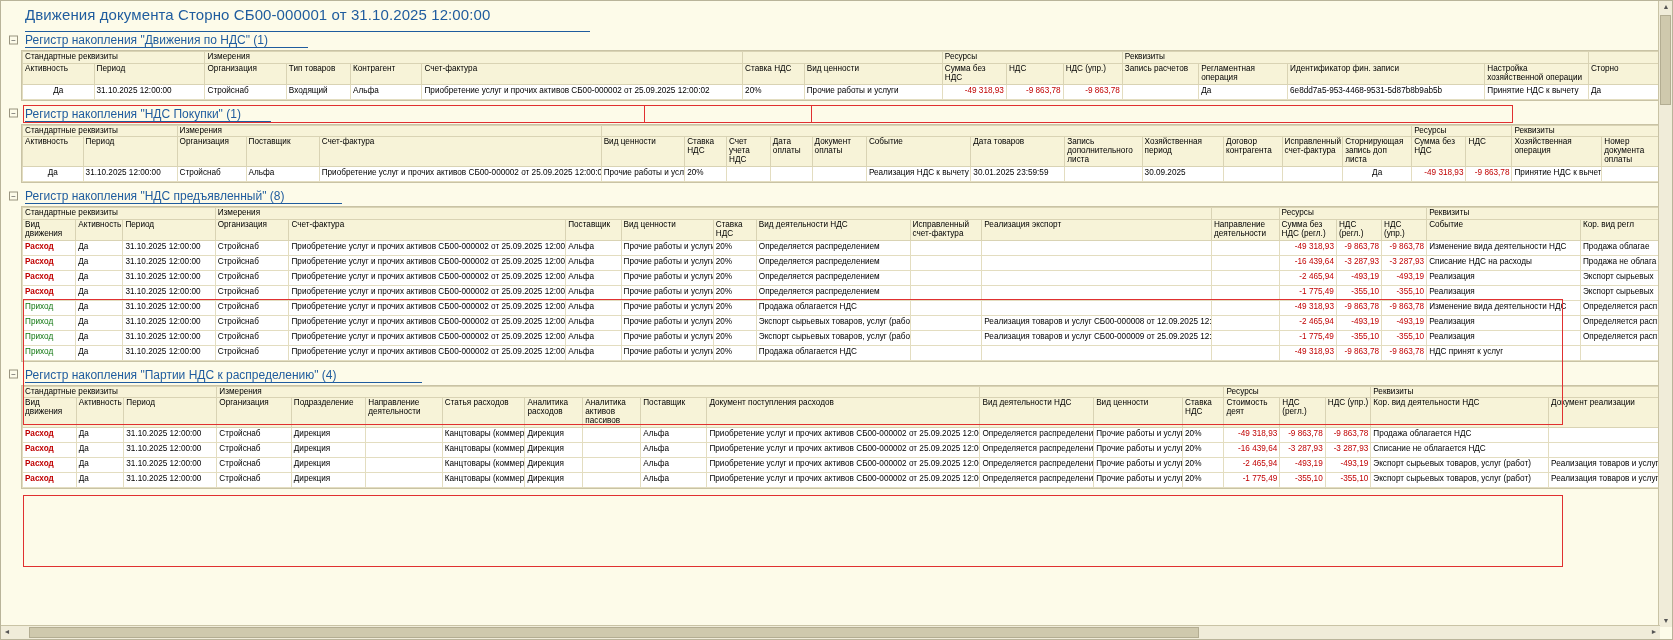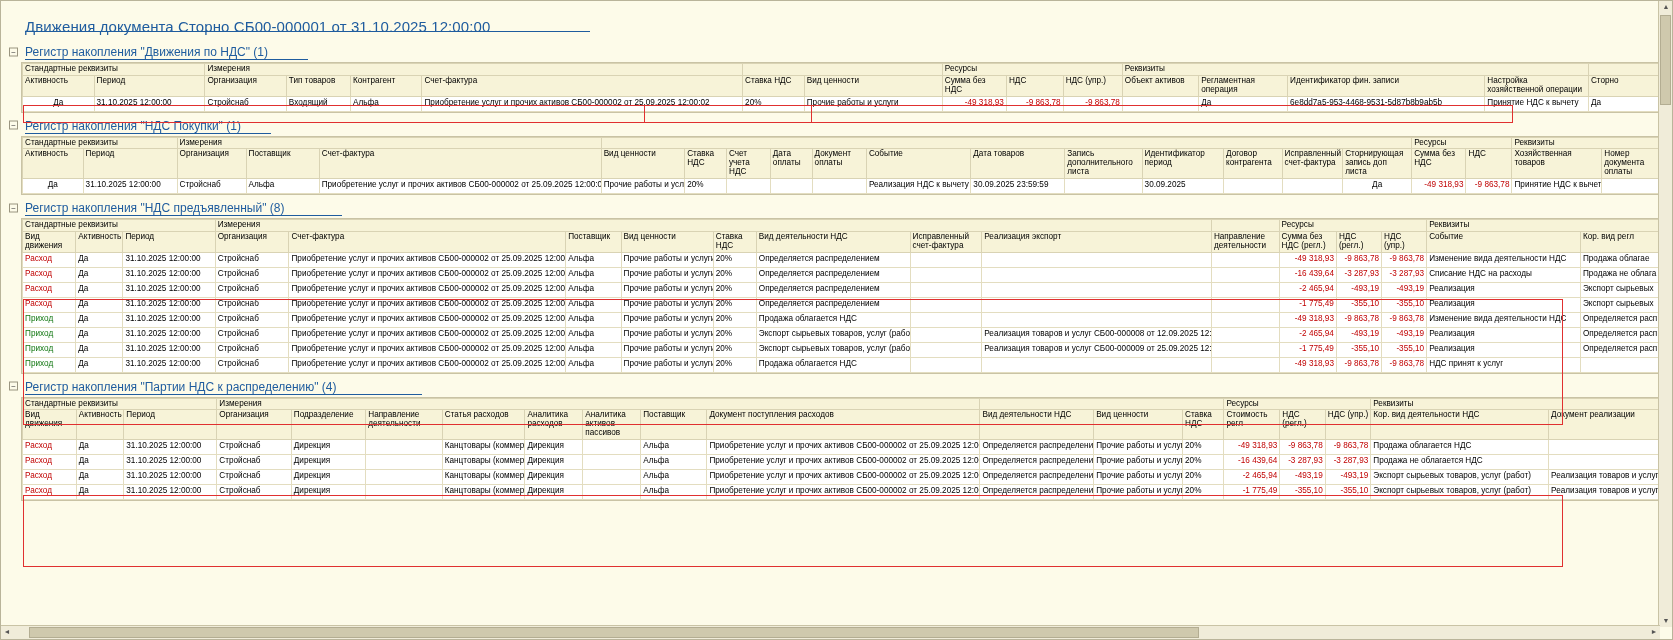--- a/index.html
+++ b/index.html
@@ -15,21 +15,21 @@
   .window {
     position:relative;
     width:1673px; height:640px;
     background:#fdfbe9;
     border:1px solid #b9b49a;
     overflow:hidden;
   }
   .title {
     color:#1f5c9e;
     font-size:15px;
-    padding:17px 0 6px 24px;
+    padding:5px 0 6px 24px;
     font-weight:normal;
     letter-spacing:0.1px;
   }
   .title-underline {
     position:absolute;
     left:24px; top:30px;
     width:565px; height:1px;
     background:#1f5c9e;
   }
   .section-head {
@@ -82,21 +82,21 @@
     vertical-align:top;
     padding:1px 2px;
     line-height:1.1;
     background:#fff;
     height:15px;
     white-space:nowrap;
     overflow:hidden;
   }
   td.num { text-align:right; }
   td.red, .red { color:#c00000; }
-  td.rashod { color:#c00000; }
+  td.rashod { color:#c00000;font-weight:bold; }
   td.prihod { color:#117711; }
   .hl {
     position:absolute;
     border:1.5px solid #e03030;
     pointer-events:none;
   }
   .scroll-v {
     position:absolute; right:0; top:0; width:14px; height:626px;
     background:#f0ecd9; border-left:1px solid #c9c3a5;
   }
@@ -161,21 +161,21 @@
           <th>Период</th>
           <th>Организация</th>
           <th>Тип товаров</th>
           <th>Контрагент</th>
           <th>Счет-фактура</th>
           <th>Ставка НДС</th>
           <th>Вид ценности</th>
           <th>Сумма без НДС</th>
           <th>НДС</th>
           <th>НДС (упр.)</th>
-          <th>Объект активов</th>
+          <th>Запись расчетов</th>
           <th>Регламентная операция</th>
           <th>Идентификатор фин. записи</th>
           <th>Настройка хозяйственной операции</th>
           <th>Сторно</th>
         </tr>
       </thead>
       <tbody>
         <tr>
           <td style="text-align:center">Да</td>
           <td>31.10.2025 12:00:00</td>
@@ -243,44 +243,44 @@
           <th>Поставщик</th>
           <th>Счет-фактура</th>
           <th>Вид ценности</th>
           <th>Ставка НДС</th>
           <th>Счет учета НДС</th>
           <th>Дата оплаты</th>
           <th>Документ оплаты</th>
           <th>Событие</th>
           <th>Дата товаров</th>
           <th>Запись дополнительного листа</th>
-          <th>Идентификатор период</th>
+          <th>Хозяйственная период</th>
           <th>Договор контрагента</th>
           <th>Исправленный счет-фактура</th>
           <th>Сторнирующая запись доп листа</th>
           <th>Сумма без НДС</th>
           <th>НДС</th>
-          <th>Хозяйственная товаров</th>
+          <th>Хозяйственная операция</th>
           <th>Номер документа оплаты</th>
         </tr>
       </thead>
       <tbody>
         <tr>
           <td style="text-align:center">Да</td>
           <td>31.10.2025 12:00:00</td>
           <td>Стройснаб</td>
           <td>Альфа</td>
           <td>Приобретение услуг и прочих активов СБ00-000002 от 25.09.2025 12:00:02</td>
           <td>Прочие работы и услуги</td>
           <td>20%</td>
           <td></td>
           <td></td>
           <td></td>
           <td>Реализация НДС к вычету</td>
-          <td>30.09.2025 23:59:59</td>
+          <td>30.01.2025 23:59:59</td>
           <td></td>
           <td>30.09.2025</td>
           <td></td>
           <td></td>
           <td style="text-align:center">Да</td>
           <td class="num red">-49 318,93</td>
           <td class="num red">-9 863,78</td>
           <td>Принятие НДС к вычету</td>
           <td></td>
         </tr>
@@ -543,21 +543,21 @@
           <th>Подразделение</th>
           <th>Направление деятельности</th>
           <th>Статья расходов</th>
           <th>Аналитика расходов</th>
           <th>Аналитика активов пассивов</th>
           <th>Поставщик</th>
           <th>Документ поступления расходов</th>
           <th>Вид деятельности НДС</th>
           <th>Вид ценности</th>
           <th>Ставка НДС</th>
-          <th>Стоимость регл</th>
+          <th>Стоимость деят</th>
           <th>НДС (регл.)</th>
           <th>НДС (упр.)</th>
           <th>Кор. вид деятельности НДС</th>
           <th>Документ реализации</th>
         </tr>
       </thead>
       <tbody>
           <tr>
             <td class="rashod">Расход</td>
             <td>Да</td>
@@ -590,21 +590,21 @@
             <td>Дирекция</td>
             <td></td>
             <td>Альфа</td>
             <td>Приобретение услуг и прочих активов СБ00-000002 от 25.09.2025 12:00:02</td>
             <td>Определяется распределением</td>
             <td>Прочие работы и услуги</td>
             <td>20%</td>
             <td class="num red">-16 439,64</td>
             <td class="num red">-3 287,93</td>
             <td class="num red">-3 287,93</td>
-            <td>Продажа не облагается НДС</td>
+            <td>Списание не облагается НДС</td>
             <td></td>
           </tr>
           <tr>
             <td class="rashod">Расход</td>
             <td>Да</td>
             <td>31.10.2025 12:00:00</td>
             <td>Стройснаб</td>
             <td>Дирекция</td>
             <td></td>
             <td>Канцтовары (коммерч.)</td>

